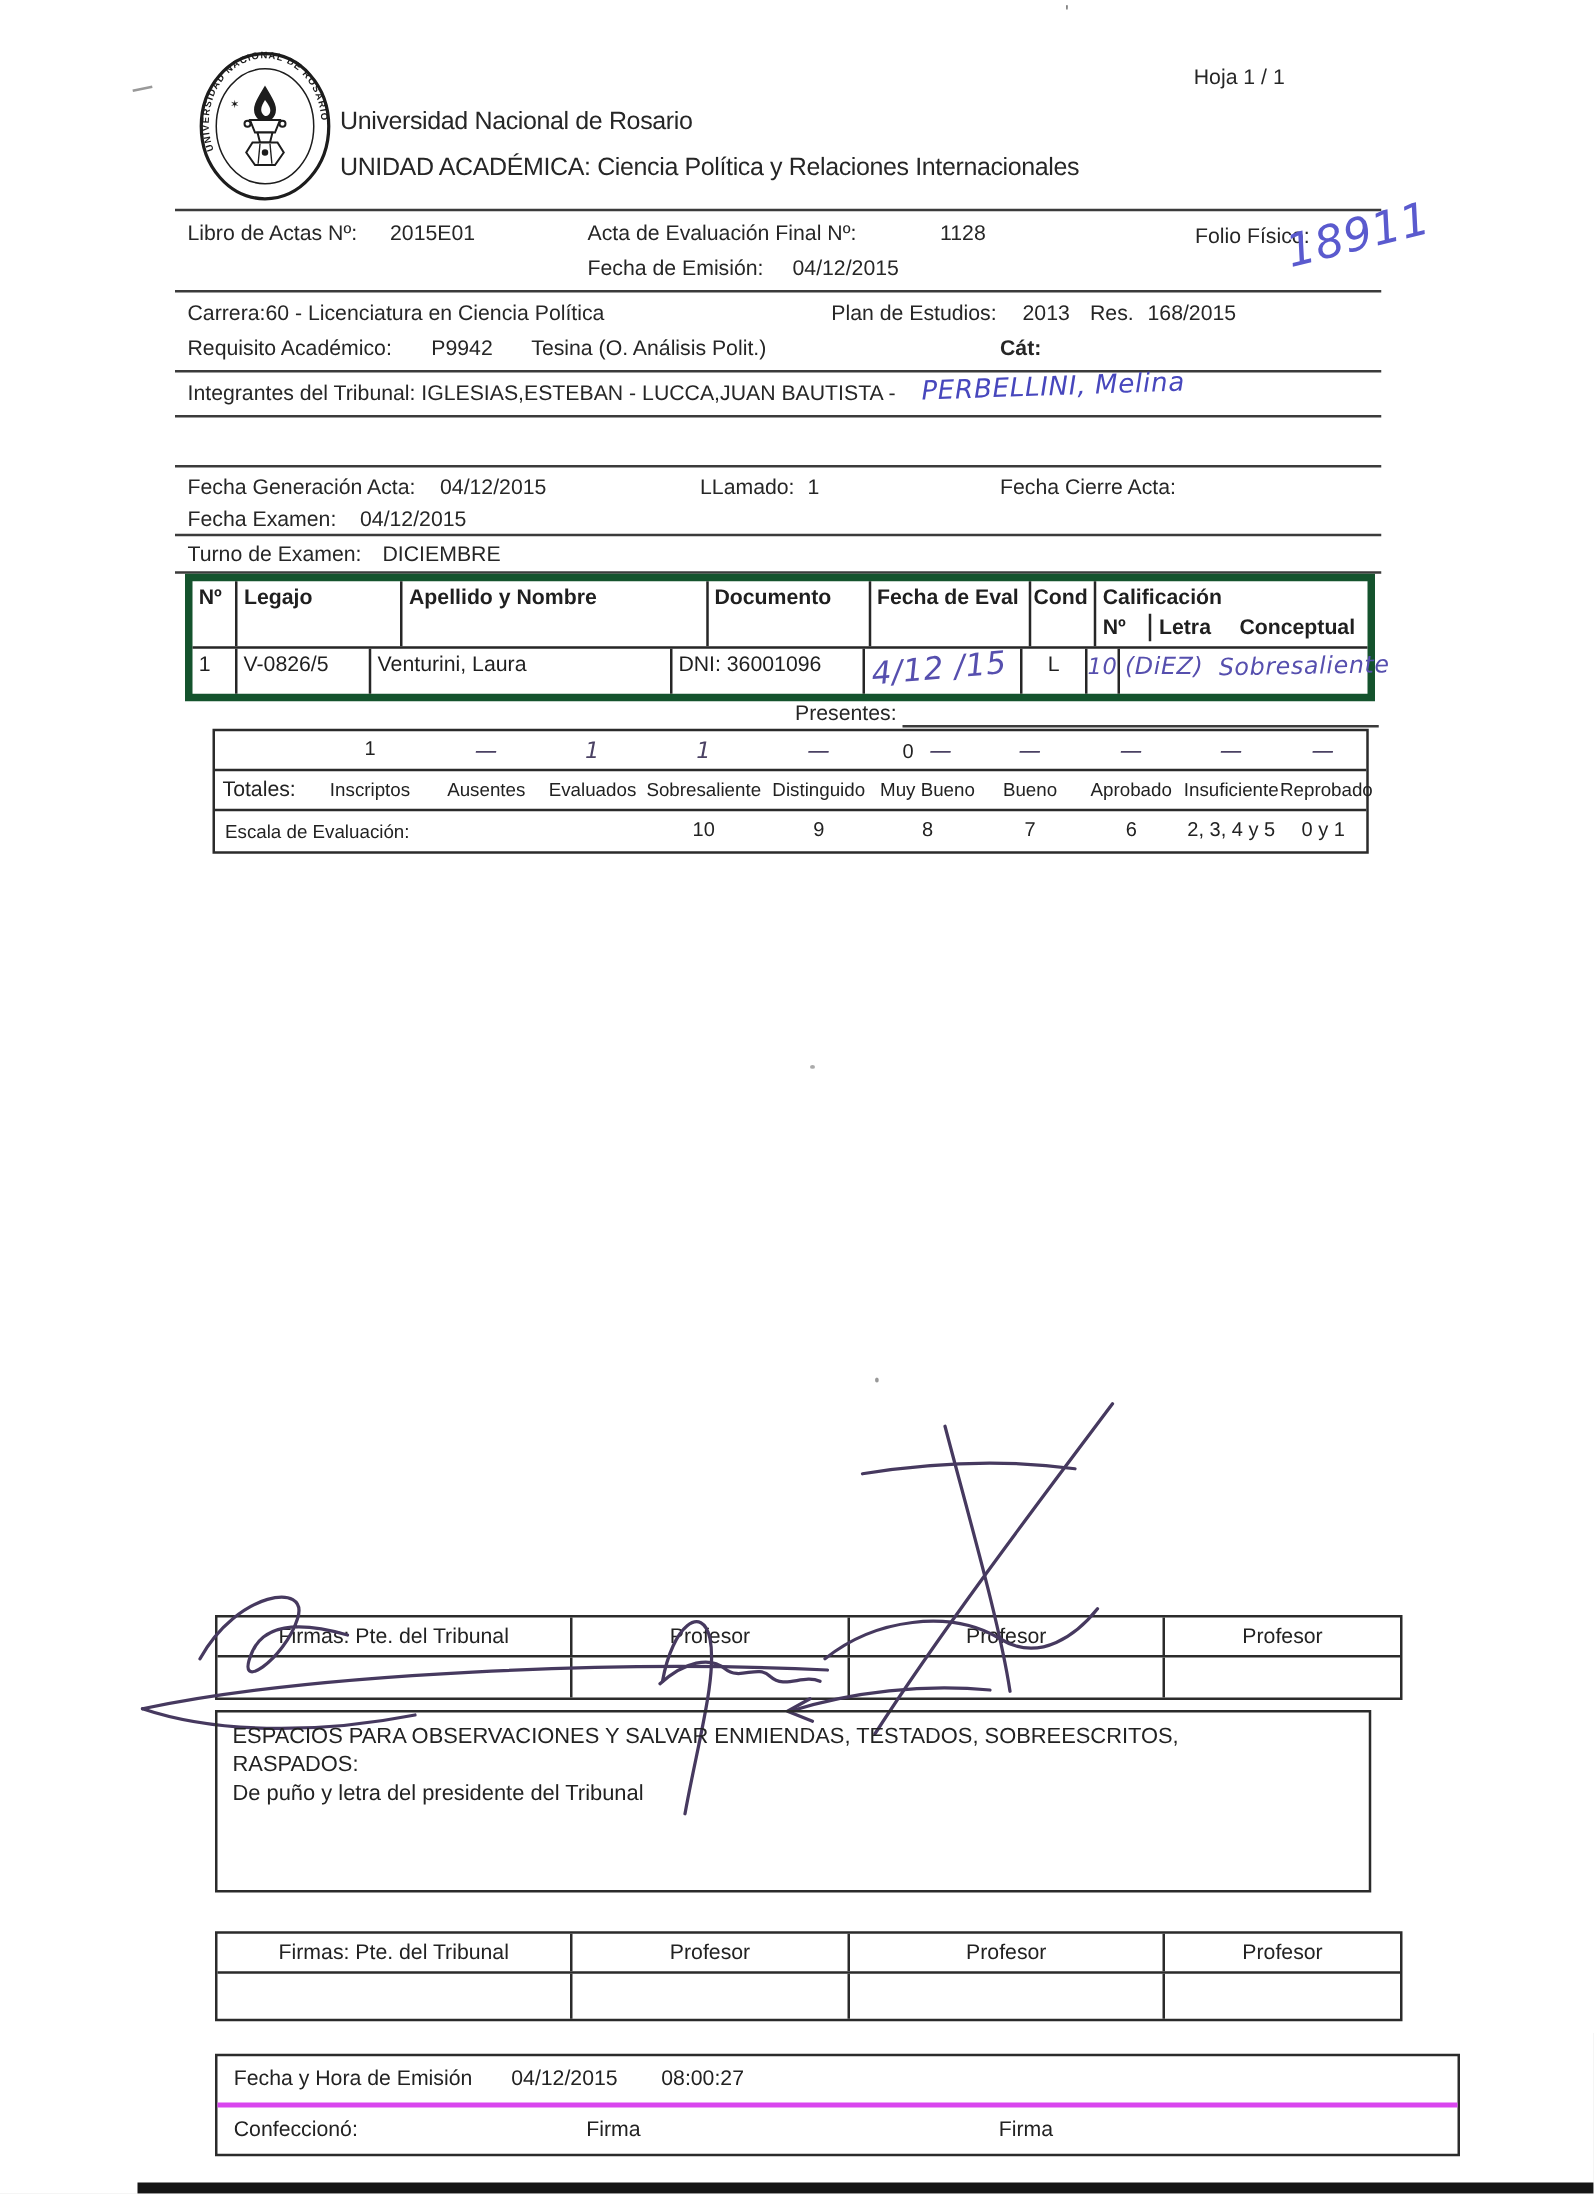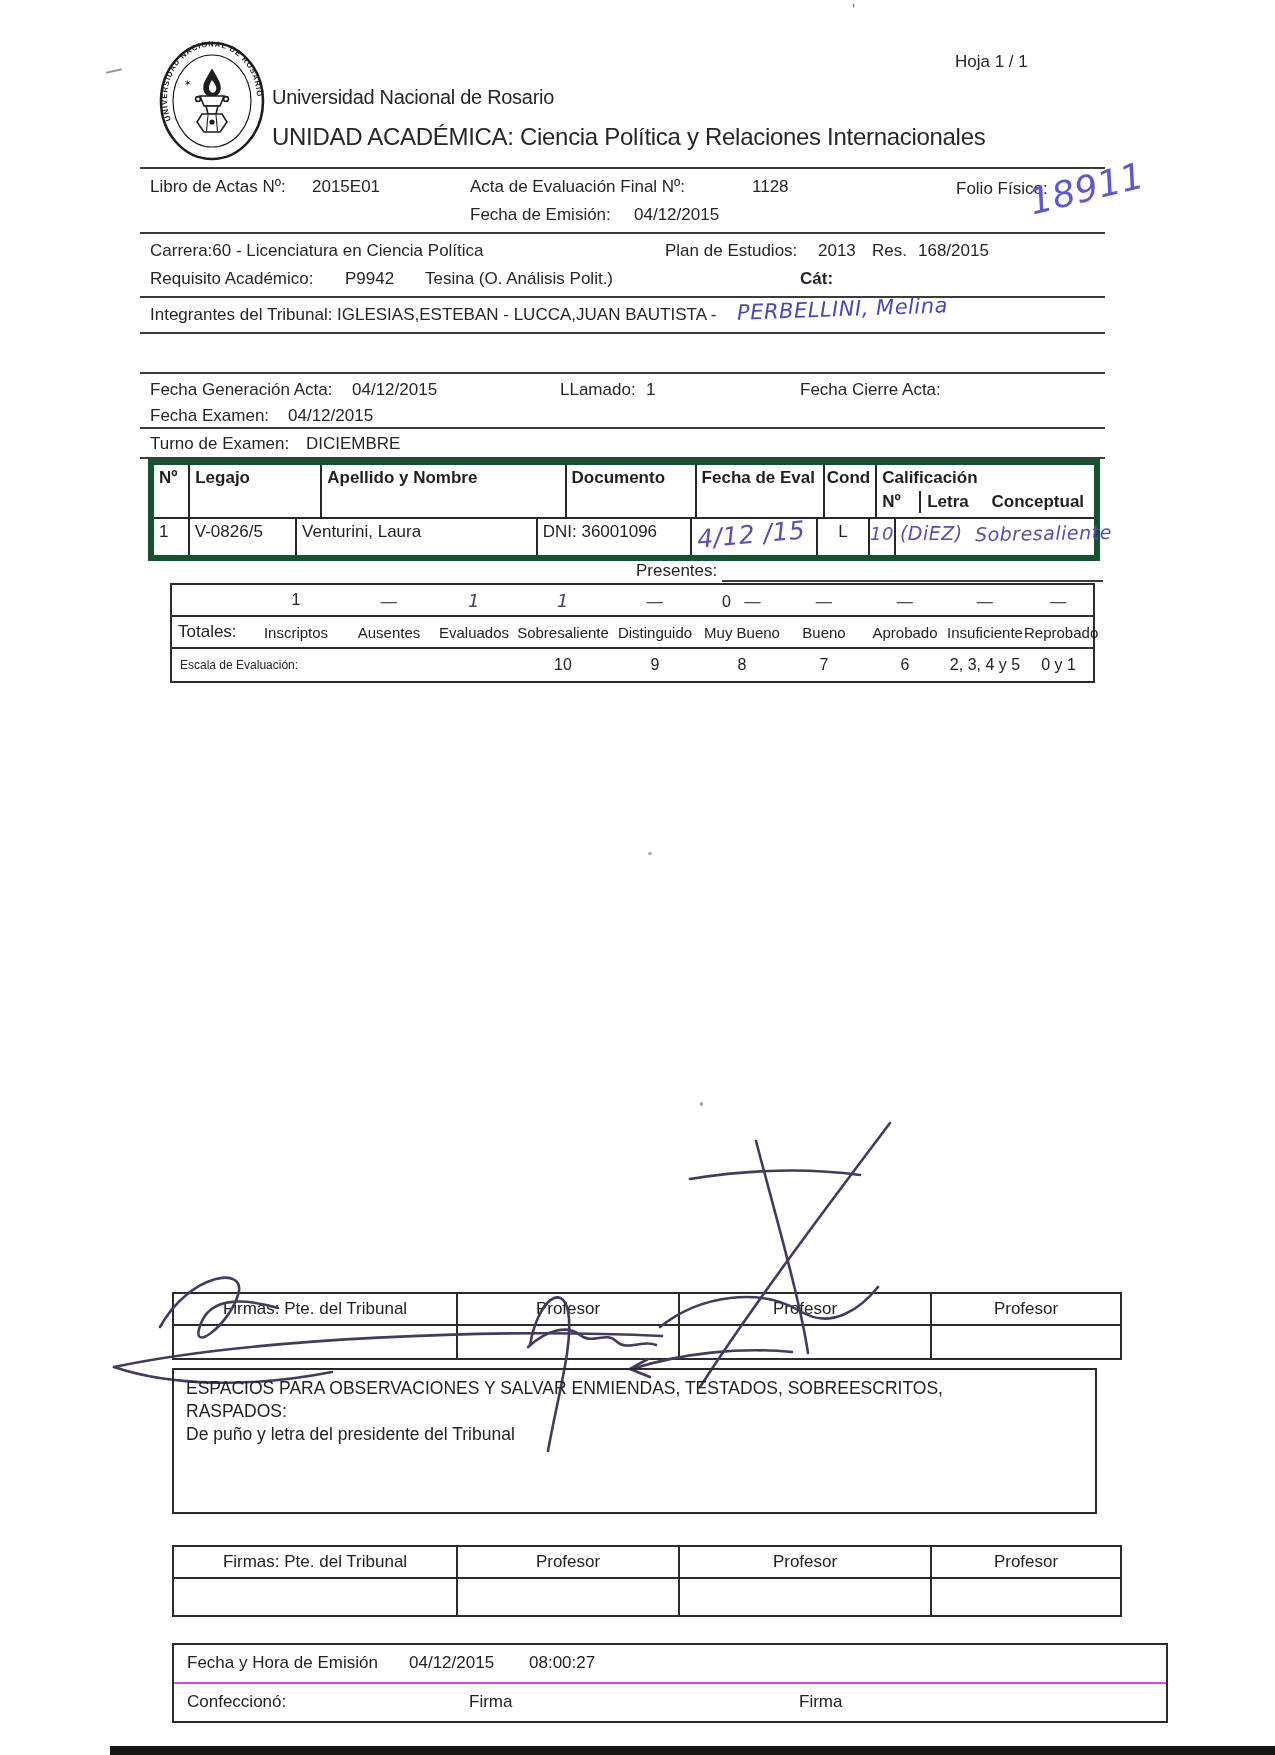--- a/index.html
+++ b/index.html
@@ -34,40 +34,40 @@
   
   #totbox{position:absolute;left:170px;top:583px;width:925px;border:2px solid #2b2b2b;
           box-sizing:border-box;color:#222;}
   .trow{display:grid;grid-template-columns:74px 100px 86px 84px 94px 90px 84px 80px 82px 78px 69px;
         align-items:center;}
   .trow>div{text-align:center;white-space:nowrap;}
   .trow.vals{height:30px;font-size:16px;}
   .trow.cats{height:30px;border-top:2px solid #2b2b2b;font-size:15px;}
   .trow.esc{height:32px;border-top:2px solid #2b2b2b;font-size:16px;}
   .totlabel{text-align:left !important;padding-left:6px;font-size:17px;}
-  .esclabel{grid-column:1/5;text-align:left !important;padding-left:8px;font-size:12px;}
+  .esclabel{grid-column:1/5;text-align:left !important;padding-left:8px;font-size:15px;}
   .hv{font-size:18px;}
   
   .ftab{position:absolute;left:172px;width:950px;border:2px solid #2b2b2b;box-sizing:border-box;
         font-size:17px;color:#222;}
   .frow{display:flex;height:30px;align-items:stretch;}
   .frow.sig{border-top:2px solid #2b2b2b;height:32px;}
   .frow.sig2{border-top:2px solid #2b2b2b;height:36px;}
   .fc{border-right:2px solid #2b2b2b;box-sizing:border-box;display:flex;align-items:center;
       justify-content:center;}
   .fc.last{border-right:0;}
   .fw1{width:284px;}.fw2{width:222px;}.fw3{width:252px;}.fw4{flex:1;}
   
   #obsbox{position:absolute;left:172px;top:1368px;width:925px;height:146px;border:2px solid #2b2b2b;
           box-sizing:border-box;padding:7px 12px;font-size:17.5px;line-height:1.32;color:#222;}
   #obsline1{display:inline-block;max-width:810px;white-space:normal;}
   
   #embox{position:absolute;left:172px;top:1643px;width:996px;border:2px solid #2b2b2b;box-sizing:border-box;}
   .emrow{position:relative;height:37px;font-size:17px;color:#222;}
-  .emrow.r2{border-top:2px solid #d946ef;}
+  .emrow.r2{border-top:4px solid #d946ef;}
   .emrow span{position:absolute;top:8px;white-space:nowrap;}
   
   .artifact{position:absolute;}
   svg{display:block;}
 </style>
 </head>
 <body>
 
 <div id="page">
 
@@ -95,21 +95,21 @@
         <circle cx="68" cy="59" r="2.4"></circle>
         <path d="M48 66 L60 66 L58 74 L50 74 Z"></path>
         <path d="M44 74 L64 74 L69 82 L62 92 L46 92 L39 82 Z"></path>
         <path d="M50 75 L48.5 91 M58 75 L59.5 91" stroke-width="1.1"></path>
         <circle cx="54" cy="82" r="1.8" fill="#1d1d1d"></circle>
       </g>
     </svg>
   </div>
 
   <div class="t" style="left:272px;top:86px;font-size:20px;letter-spacing:-0.3px;">Universidad Nacional de Rosario</div>
-  <div class="t" style="left:272px;top:123px;font-size:24px;letter-spacing:-0.3px;text-align:right;">UNIDAD ACADÉMICA: Ciencia Política y Relaciones Internacionales</div>
+  <div class="t" style="left:272px;top:123px;font-size:20px;letter-spacing:-0.3px;text-align:right;">UNIDAD ACADÉMICA: Ciencia Política y Relaciones Internacionales</div>
 
   <div class="hl" style="left:140px;top:167px;width:965px;"></div>
 
   <div class="t" style="left:150px;top:177px;">Libro de Actas Nº:</div>
   <div class="t" style="left:312px;top:177px;">2015E01</div>
   <div class="t" style="left:470px;top:177px;">Acta de Evaluación Final Nº:</div>
   <div class="t" style="left:752px;top:177px;">1128</div>
   <div class="t" style="left:908px;top:179px;margin-left:48px;">Folio Físico:</div>
   <div class="t hw ink-f" style="left:1028px;top:168px;font-size:36px;transform:rotate(-14deg);">18911</div>
   <div class="t" style="left:470px;top:205px;">Fecha de Emisión:</div>

